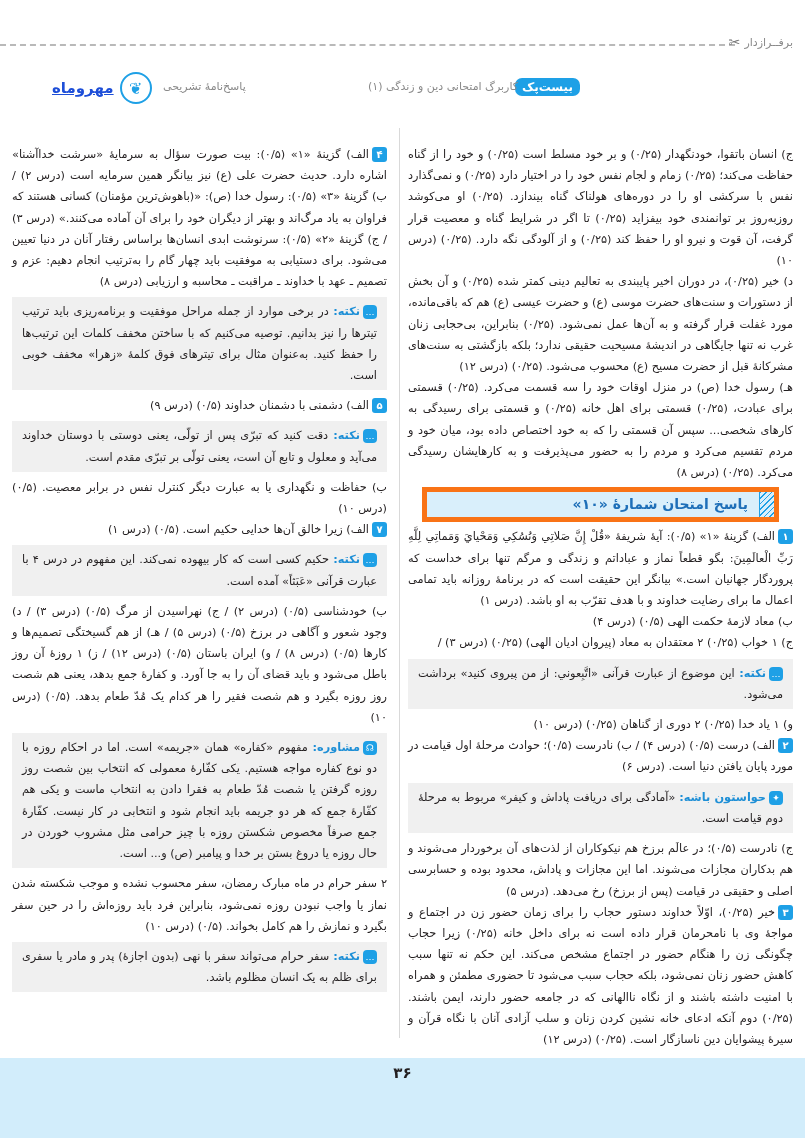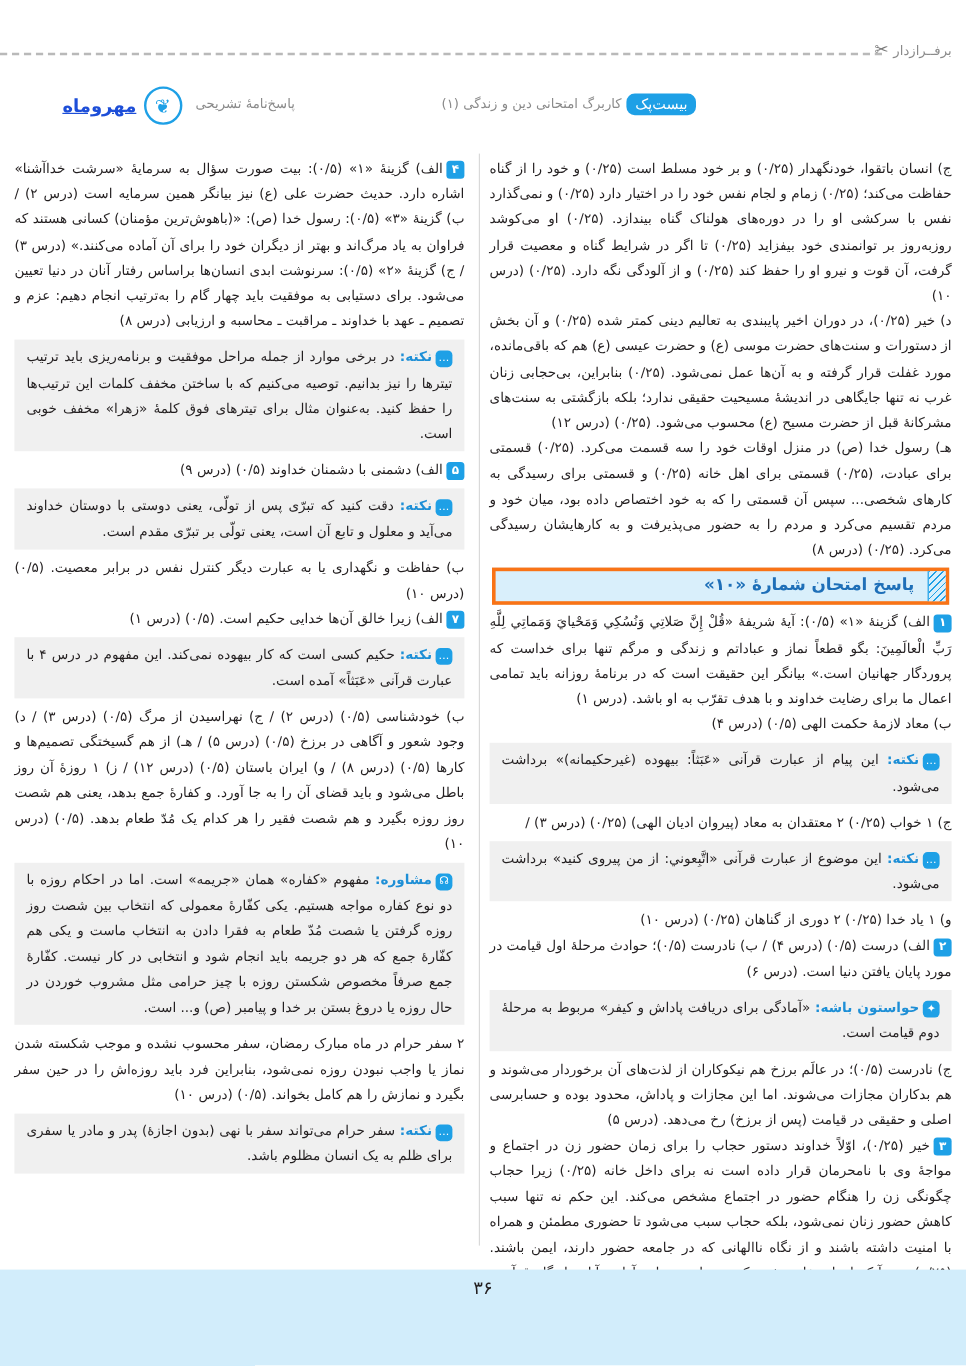--- a/index.html
+++ b/index.html
@@ -2,41 +2,41 @@
 <html><head>
 <meta charset="utf-8">
 <style>
   html, body { margin:0; padding:0; }
   body { width:805px; height:1138px; background:#fff; position:relative; overflow:hidden;
     font-family:"DejaVu Sans", sans-serif; color:#231f20; }
   .cutline { position:absolute; top:44px; left:0; width:735px; border-top:2px dashed #b9b9b9; }
   .cut-label { position:absolute; top:34px; right:12px; font-size:11px; color:#8a8a8a; display:flex; align-items:center; gap:4px; direction:rtl; }
   .scissors { font-size:14px; color:#777; }
   .header { position:absolute; top:66px; left:0; width:805px; height:40px; }
-  .bestpack { position:absolute; right:225px; top:12px; background:#1ea0e6; color:#fff; font-weight:normal; font-size:12px; padding:2px 7px; border-radius:7px; }
+  .bestpack { position:absolute; right:225px; top:12px; background:#1ea0e6; color:#fff; font-weight:bold; font-size:12px; padding:2px 7px; border-radius:7px; }
   .header-sub { position:absolute; right:287px; top:14px; font-size:11px; color:#8a8a8a; direction:rtl; }
   .logo { position:absolute; left:52px; top:6px; display:flex; align-items:center; gap:6px; direction:rtl; }
   .logo-text { color:#1d4ed8; font-weight:bold; font-size:15px;text-decoration:underline; }
   .logo-mark { width:28px; height:28px; border-radius:50%; border:2px solid #1ea0e6; display:flex; align-items:center; justify-content:center; color:#1ea0e6; font-size:16px; }
   .header-note { position:absolute; left:163px; top:14px; font-size:11px; color:#8a8a8a; direction:rtl; }
-  .col { position:absolute; top:130px; direction:rtl; font-size:11.3px; line-height:21.2px; text-align:justify; }
+  .col { position:absolute; top:144px; direction:rtl; font-size:11.3px; line-height:21.2px; text-align:justify; }
   .col-right { right:12px; width:385px; }
   .col-left { left:12px; width:375px; }
   .divider { position:absolute; top:128px; left:399px; width:1px; height:910px; background:#d9d9d9; }
   p { margin:0; }
   .num { display:inline-block; background:#1ea0e6; color:#fff; font-weight:bold; font-size:10px; width:15px; height:15px; line-height:15px; text-align:center; border-radius:3px; margin-left:3px; }
   .note { background:#f0f0f0; border-radius:0; padding:4px 10px; margin:5px 0; }
   .note-label { color:#1e8fd6; font-weight:bold; }
   .note-icon { display:inline-block; width:14px; height:14px; background:#1ea0e6; border-radius:4px; color:#fff; font-size:9px; line-height:14px; text-align:center; margin-left:3px; }
-  .section-title { background:#d9effb; border:3px solid #f97316; color:#1e6fb8; font-weight:bold; font-size:14px; padding:2px 8px; margin:4px 2px; position:relative; }
+  .section-title { background:#d9effb; border:5px solid #f97316; color:#1e6fb8; font-weight:bold; font-size:14px; padding:2px 8px; margin:4px 14px; position:relative; }
   .section-title .hatch { position:absolute; right:0; top:0; bottom:0; width:14px;
     background:repeating-linear-gradient(135deg,#1ea0e6 0 1px,#d9effb 1px 4px); border-left:1px solid #1ea0e6; }
   .section-title span.t { margin-right:18px; }
   .footer { position:absolute; left:0; top:1058px; width:805px; height:80px; background:#d2edfb; }
-  .pagenum { position:absolute; top:1064px; left:0; width:805px; text-align:center; font-size:15px; font-weight:normal; color:#231f20; }
+  .pagenum { position:absolute; top:1064px; left:0; width:805px; text-align:center; font-size:15px; font-weight:bold; color:#231f20; }
 </style>
 </head>
 <body>
 
 <div class="cutline"></div>
 <div class="cut-label">
   <span>برفــرازدار</span>
   <span class="scissors">✂</span>
 </div>
 
@@ -55,24 +55,20 @@
 <div class="col col-right">
   <p>ج) انسان باتقوا، خودنگهدار (۰/۲۵) و بر خود مسلط است (۰/۲۵) و خود را از گناه حفاظت می‌کند؛ (۰/۲۵) زمام و لجام نفس خود را در اختیار دارد (۰/۲۵) و نمی‌گذارد نفس با سرکشی او را در دوره‌های هولناک گناه بیندازد. (۰/۲۵) او می‌کوشد روزبه‌روز بر توانمندی خود بیفزاید (۰/۲۵) تا اگر در شرایط گناه و معصیت قرار گرفت، آن قوت و نیرو او را حفظ کند (۰/۲۵) و از آلودگی نگه دارد. (۰/۲۵) (درس ۱۰)</p>
   <p>د) خیر (۰/۲۵)، در دوران اخیر پایبندی به تعالیم دینی کمتر شده (۰/۲۵) و آن بخش از دستورات و سنت‌های حضرت موسی (ع) و حضرت عیسی (ع) هم که باقی‌مانده، مورد غفلت قرار گرفته و به آن‌ها عمل نمی‌شود. (۰/۲۵) بنابراین، بی‌حجابی زنان غرب نه تنها جایگاهی در اندیشهٔ مسیحیت حقیقی ندارد؛ بلکه بازگشتی به سنت‌های مشرکانهٔ قبل از حضرت مسیح (ع) محسوب می‌شود. (۰/۲۵) (درس ۱۲)</p>
   <p>هـ) رسول خدا (ص) در منزل اوقات خود را سه قسمت می‌کرد. (۰/۲۵) قسمتی برای عبادت، (۰/۲۵) قسمتی برای اهل خانه (۰/۲۵) و قسمتی برای رسیدگی به کارهای شخصی... سپس آن قسمتی را که به خود اختصاص داده بود، میان خود و مردم تقسیم می‌کرد و مردم را به حضور می‌پذیرفت و به کارهایشان رسیدگی می‌کرد. (۰/۲۵) (درس ۸)</p>
   <div class="section-title">
     <span class="hatch"></span>
     <span class="t">پاسخ امتحان شمارهٔ «۱۰»</span>
   </div>
   <p><span class="num">۱</span><span>الف) گزینهٔ «۱» (۰/۵): آیهٔ شریفهٔ «قُلْ إِنَّ صَلاتِي وَنُسُكِي وَمَحْيايَ وَمَماتِي لِلَّهِ رَبِّ الْعالَمِينَ: بگو قطعاً نماز و عباداتم و زندگی و مرگم تنها برای خداست که پروردگار جهانیان است.» بیانگر این حقیقت است که در برنامهٔ روزانه باید تمامی اعمال ما برای رضایت خداوند و با هدف تقرّب به او باشد. (درس ۱)</span></p>
   <p>ب) معاد لازمهٔ حکمت الهی (۰/۵) (درس ۴)</p>
-  <div class="note">
-    <span class="note-icon">…</span><span class="note-label">نکته:</span>
-    <span>این پیام از عبارت قرآنی «عَبَثاً: بیهوده (غیرحکیمانه)» برداشت می‌شود.</span>
-  </div>
   <p>ج) ۱ خواب (۰/۲۵) ۲ معتقدان به معاد (پیروان ادیان الهی) (۰/۲۵) (درس ۳) /</p>
   <div class="note">
     <span class="note-icon">…</span><span class="note-label">نکته:</span>
     <span>این موضوع از عبارت قرآنی «اتَّبِعوني: از من پیروی کنید» برداشت می‌شود.</span>
   </div>
   <p>و) ۱ یاد خدا (۰/۲۵) ۲ دوری از گناهان (۰/۲۵) (درس ۱۰)</p>
   <p><span class="num">۲</span><span>الف) درست (۰/۵) (درس ۴) / ب) نادرست (۰/۵)؛ حوادث مرحلهٔ اول قیامت در مورد پایان یافتن دنیا است. (درس ۶)</span></p>
   <div class="note">
     <span class="note-icon">✦</span><span class="note-label">حواستون باشه:</span>
     <span>«آمادگی برای دریافت پاداش و کیفر» مربوط به مرحلهٔ دوم قیامت است.</span>

